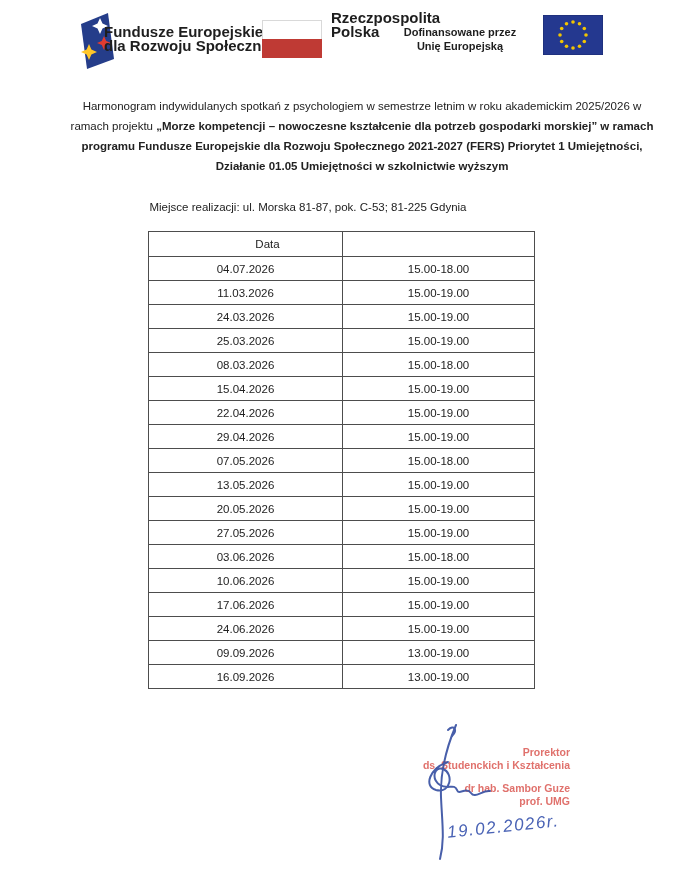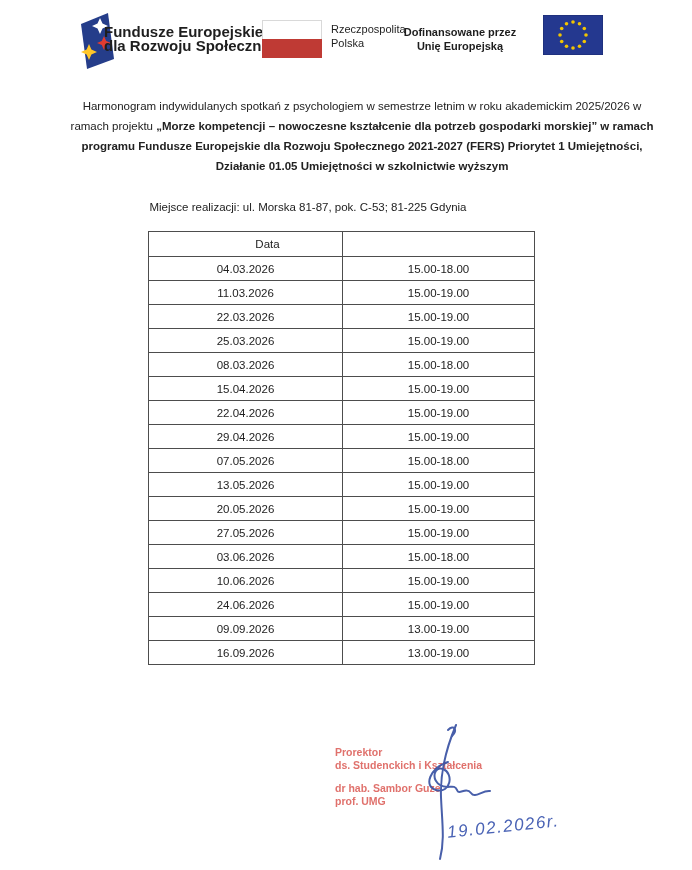--- a/index.html
+++ b/index.html
@@ -10,21 +10,21 @@
     color:#1e1e1e; overflow:hidden;
   }
   .page { position:absolute; left:0; top:0; width:692px; height:870px; background:#ffffff; }
 
   
   .logo-fe-svg  { position:absolute; left:78px;  top:12px; }
   .logo-fe-text { position:absolute; left:104px; top:25px; font-size:15px; font-weight:bold; line-height:14px; }
   .flag-pl      { position:absolute; left:262px; top:20px; width:60px; height:38px;
                   border:1px solid #d9d9d9; background:#ffffff; }
   .flag-pl-red  { position:absolute; left:-1px; top:18px; width:60px; height:19px; background:#bf3a34; }
-  .logo-pl-text { position:absolute; left:331px; top:22px; font-size:11px; font-weight:normal; line-height:14px; }
+  .logo-pl-text { position:absolute; left:331px; top:11px; font-size:15px; font-weight:bold; line-height:14px; }
   .logo-eu-text { position:absolute; left:385px; top:25px; width:150px; text-align:center;
                   font-size:11px; font-weight:bold; line-height:14px; }
   .flag-eu-svg  { position:absolute; left:543px; top:15px; }
 
   
   .title    { position:absolute; left:52px; top:96px; width:588px; text-align:center;
               font-size:11.5px; line-height:20px; color:#222;margin-left:16px; }
   .title .bold { font-weight:bold; }
   .location { position:absolute; left:0; top:201px; width:616px; text-align:center;
               font-size:11.5px; color:#222; }
@@ -33,21 +33,21 @@
   table.schedule { position:absolute; left:148px; top:231px; width:386px;
                    border-collapse:collapse; font-size:11.5px; table-layout:fixed; }
   .schedule th, .schedule td {
     border:1px solid #4d4d4d; text-align:center; vertical-align:middle;
     font-weight:normal; height:24px; padding:0; color:#222;
   }
   .schedule th { height:25px;padding-left:44px; }
   .col-date { width:194px; } .col-time { width:192px; }
 
   
-  .stamp { position:absolute; left:335px; top:746px; width:235px; text-align:left;
+  .stamp { position:absolute; left:335px; top:746px; width:235px; text-align:right;
            color:#e0716c; font-size:10.5px; line-height:13px; font-weight:bold; }
   .stamp .gap { margin-top:10px; }
   .sig-svg { position:absolute; left:396px; top:722px; }
   .hand-date { position:absolute; left:447px; top:817px; color:#4a63b5;
                font-size:17px; font-style:italic; letter-spacing:1.5px;
                transform:rotate(-6deg); white-space:nowrap; }
 </style>
 </head>
 <body>
 
@@ -104,29 +104,29 @@
         <col class="col-time">
       </colgroup>
     <thead>
       <tr>
         <th>Data</th>
         <th></th>
       </tr>
     </thead>
     <tbody>
       <tr>
-          <td>04.03.2026</td>
+          <td>04.07.2026</td>
           <td>15.00-18.00</td>
         </tr>
       <tr>
           <td>11.03.2026</td>
           <td>15.00-19.00</td>
         </tr>
       <tr>
-          <td>22.03.2026</td>
+          <td>24.03.2026</td>
           <td>15.00-19.00</td>
         </tr>
       <tr>
           <td>25.03.2026</td>
           <td>15.00-19.00</td>
         </tr>
       <tr>
           <td>08.03.2026</td>
           <td>15.00-18.00</td>
         </tr>
@@ -157,20 +157,24 @@
       <tr>
           <td>27.05.2026</td>
           <td>15.00-19.00</td>
         </tr>
       <tr>
           <td>03.06.2026</td>
           <td>15.00-18.00</td>
         </tr>
       <tr>
           <td>10.06.2026</td>
+          <td>15.00-19.00</td>
+        </tr>
+      <tr>
+          <td>17.06.2026</td>
           <td>15.00-19.00</td>
         </tr>
       <tr>
           <td>24.06.2026</td>
           <td>15.00-19.00</td>
         </tr>
       <tr>
           <td>09.09.2026</td>
           <td>13.00-19.00</td>
         </tr>

